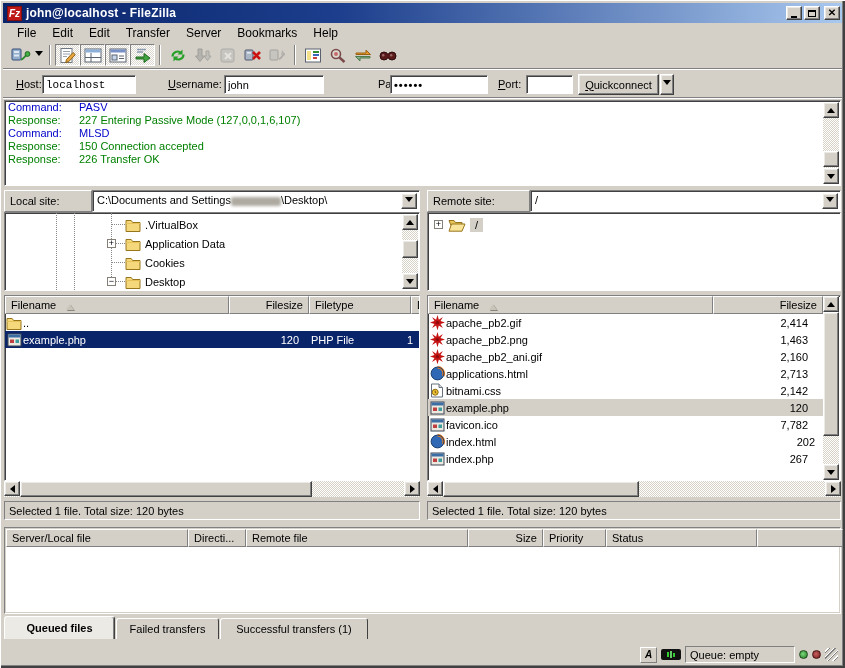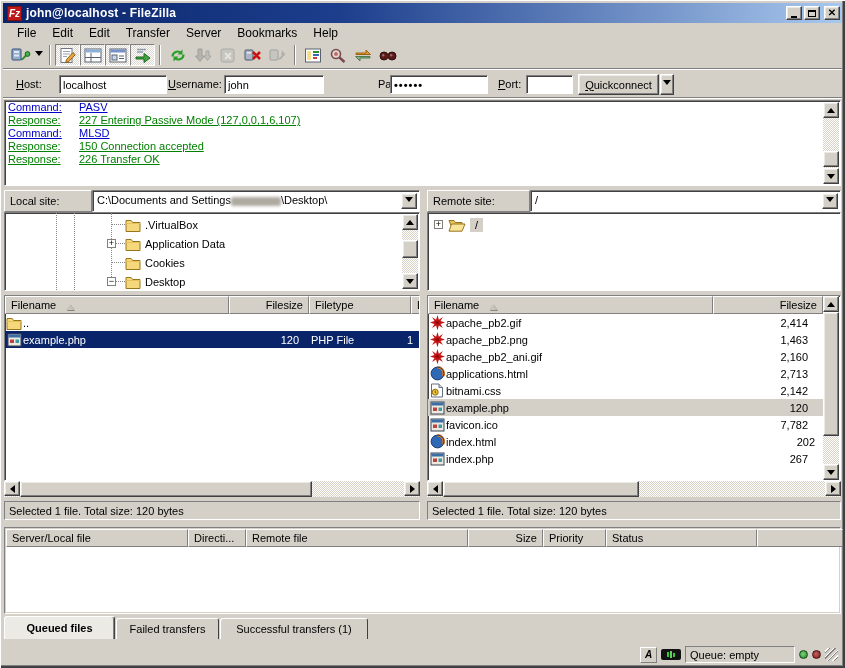--- a/index.html
+++ b/index.html
@@ -31,21 +31,21 @@
   .tb-drop{width:13px;height:22px;display:flex;align-items:center;justify-content:center;}
   .hr{left:3px;width:839px;height:2px;border-top:1px solid #808080;border-bottom:1px solid #fff;}
   
   #qc{left:3px;top:70px;width:839px;height:28px;display:flex;align-items:center;font-size:11px;}
   .qc-label{position:absolute;top:8px;}
   .field{position:absolute;top:5px;height:19px;background:#fff;border:1px solid;border-color:#808080 #fff #fff #808080;box-shadow:inset 1px 1px 0 #404040;font-size:11px;padding:2px 3px;outline:none;}
   #qc-btn{left:575px;top:4px;width:81px;height:21px;font-size:11px;display:flex;align-items:center;justify-content:center;}
   #qc-drop{left:657px;top:4px;width:14px;height:21px;display:flex;align-items:center;justify-content:center;}
   
   #log{left:4px;top:100px;width:837px;height:86px;font-size:11px;overflow:hidden;}
-  .log-line{display:flex;line-height:13px;white-space:nowrap;text-decoration:underline;}
+  .log-line{display:flex;line-height:13px;white-space:nowrap;}
   .log-label{width:74px;padding-left:3px;flex:none;}
   .c-command{color:#0000C8;}.c-response{color:#008000;}.c-status{color:#000;}
   
   .sbv{position:absolute;width:16px;}
   .sb-btn{position:absolute;width:16px;height:16px;display:flex;align-items:center;justify-content:center;}
   .sbh-btn{position:absolute;width:16px;height:15px;display:flex;align-items:center;justify-content:center;}
   .t-up{width:0;height:0;border:4px solid transparent;border-bottom:5px solid #000;margin-top:-4px;}
   .t-down{width:0;height:0;border:4px solid transparent;border-top:5px solid #000;margin-bottom:-4px;}
   .t-left{width:0;height:0;border:4px solid transparent;border-right:5px solid #000;margin-left:-4px;}
   .t-right{width:0;height:0;border:4px solid transparent;border-left:5px solid #000;margin-right:-4px;}
@@ -244,21 +244,21 @@
             <circle cx="13.2" cy="8.2" r="1.2" fill="#9A6A6A"></circle>
           </svg>
         </span>
       </div>
     </div>
 
   <div class="abs hr" style="top:68px;"></div>
 
   <div id="qc" class="abs">
     <span class="qc-label" style="left:13px;" id="lbl-host"><u>H</u>ost:</span>
-    <input class="field" style="left: 56px; width: 108px;" value="localhost">
+    <input class="field" style="left: 39px; width: 94px; font-family: Liberation Mono, monospace;" value="localhost">
     <span class="qc-label" style="left:165px;" id="lbl-user"><u>U</u>sername:</span>
     <input class="field" style="left: 221px; width: 100px;" value="john">
     <span class="qc-label" style="left:331px;padding-left:44px;" id="lbl-pass">Pass<u>w</u>ord:</span>
     <input class="field" style="left: 387px; width: 98px; font-weight: bold; letter-spacing: 1px;" value="••••••">
     <span class="qc-label" style="left:495px;" id="lbl-port"><u>P</u>ort:</span>
     <input class="field" style="left: 523px; width: 47px;" value="">
     <div id="qc-btn" class="abs raised"><u>Q</u>uickconnect</div>
     <div id="qc-drop" class="abs raised">
         <div class="t-down" style="margin-bottom:0;"></div>
       </div>

